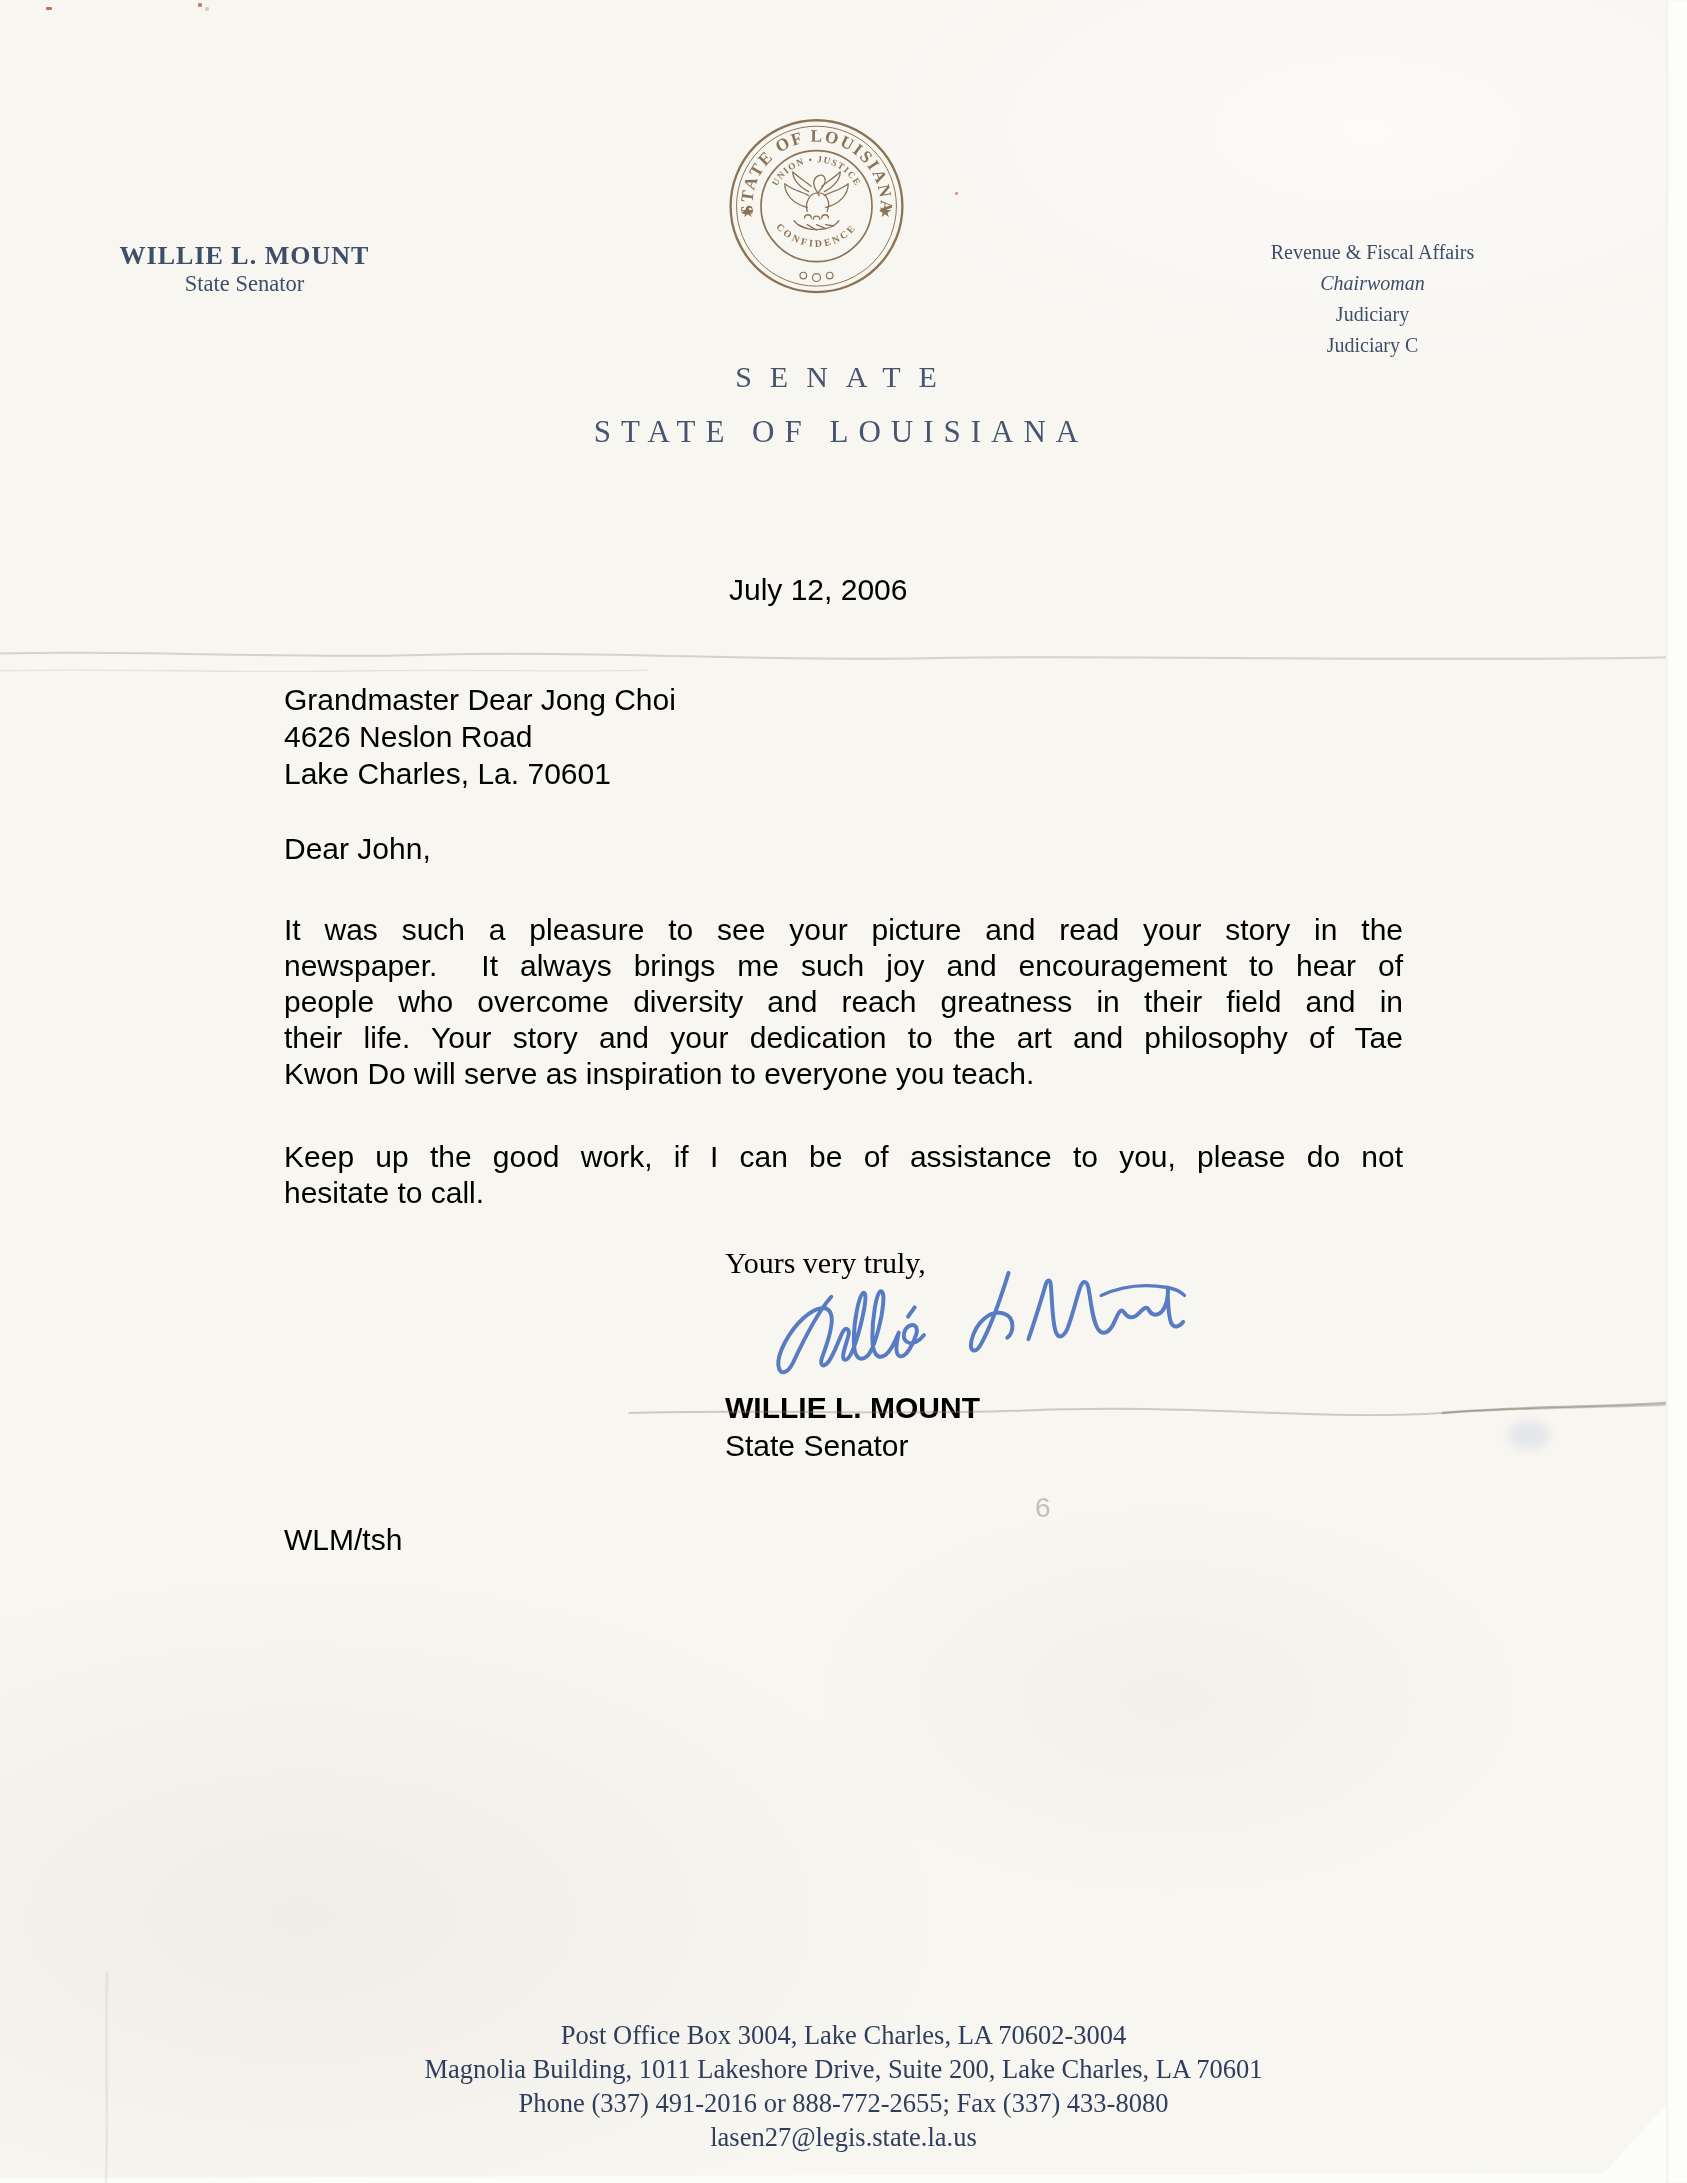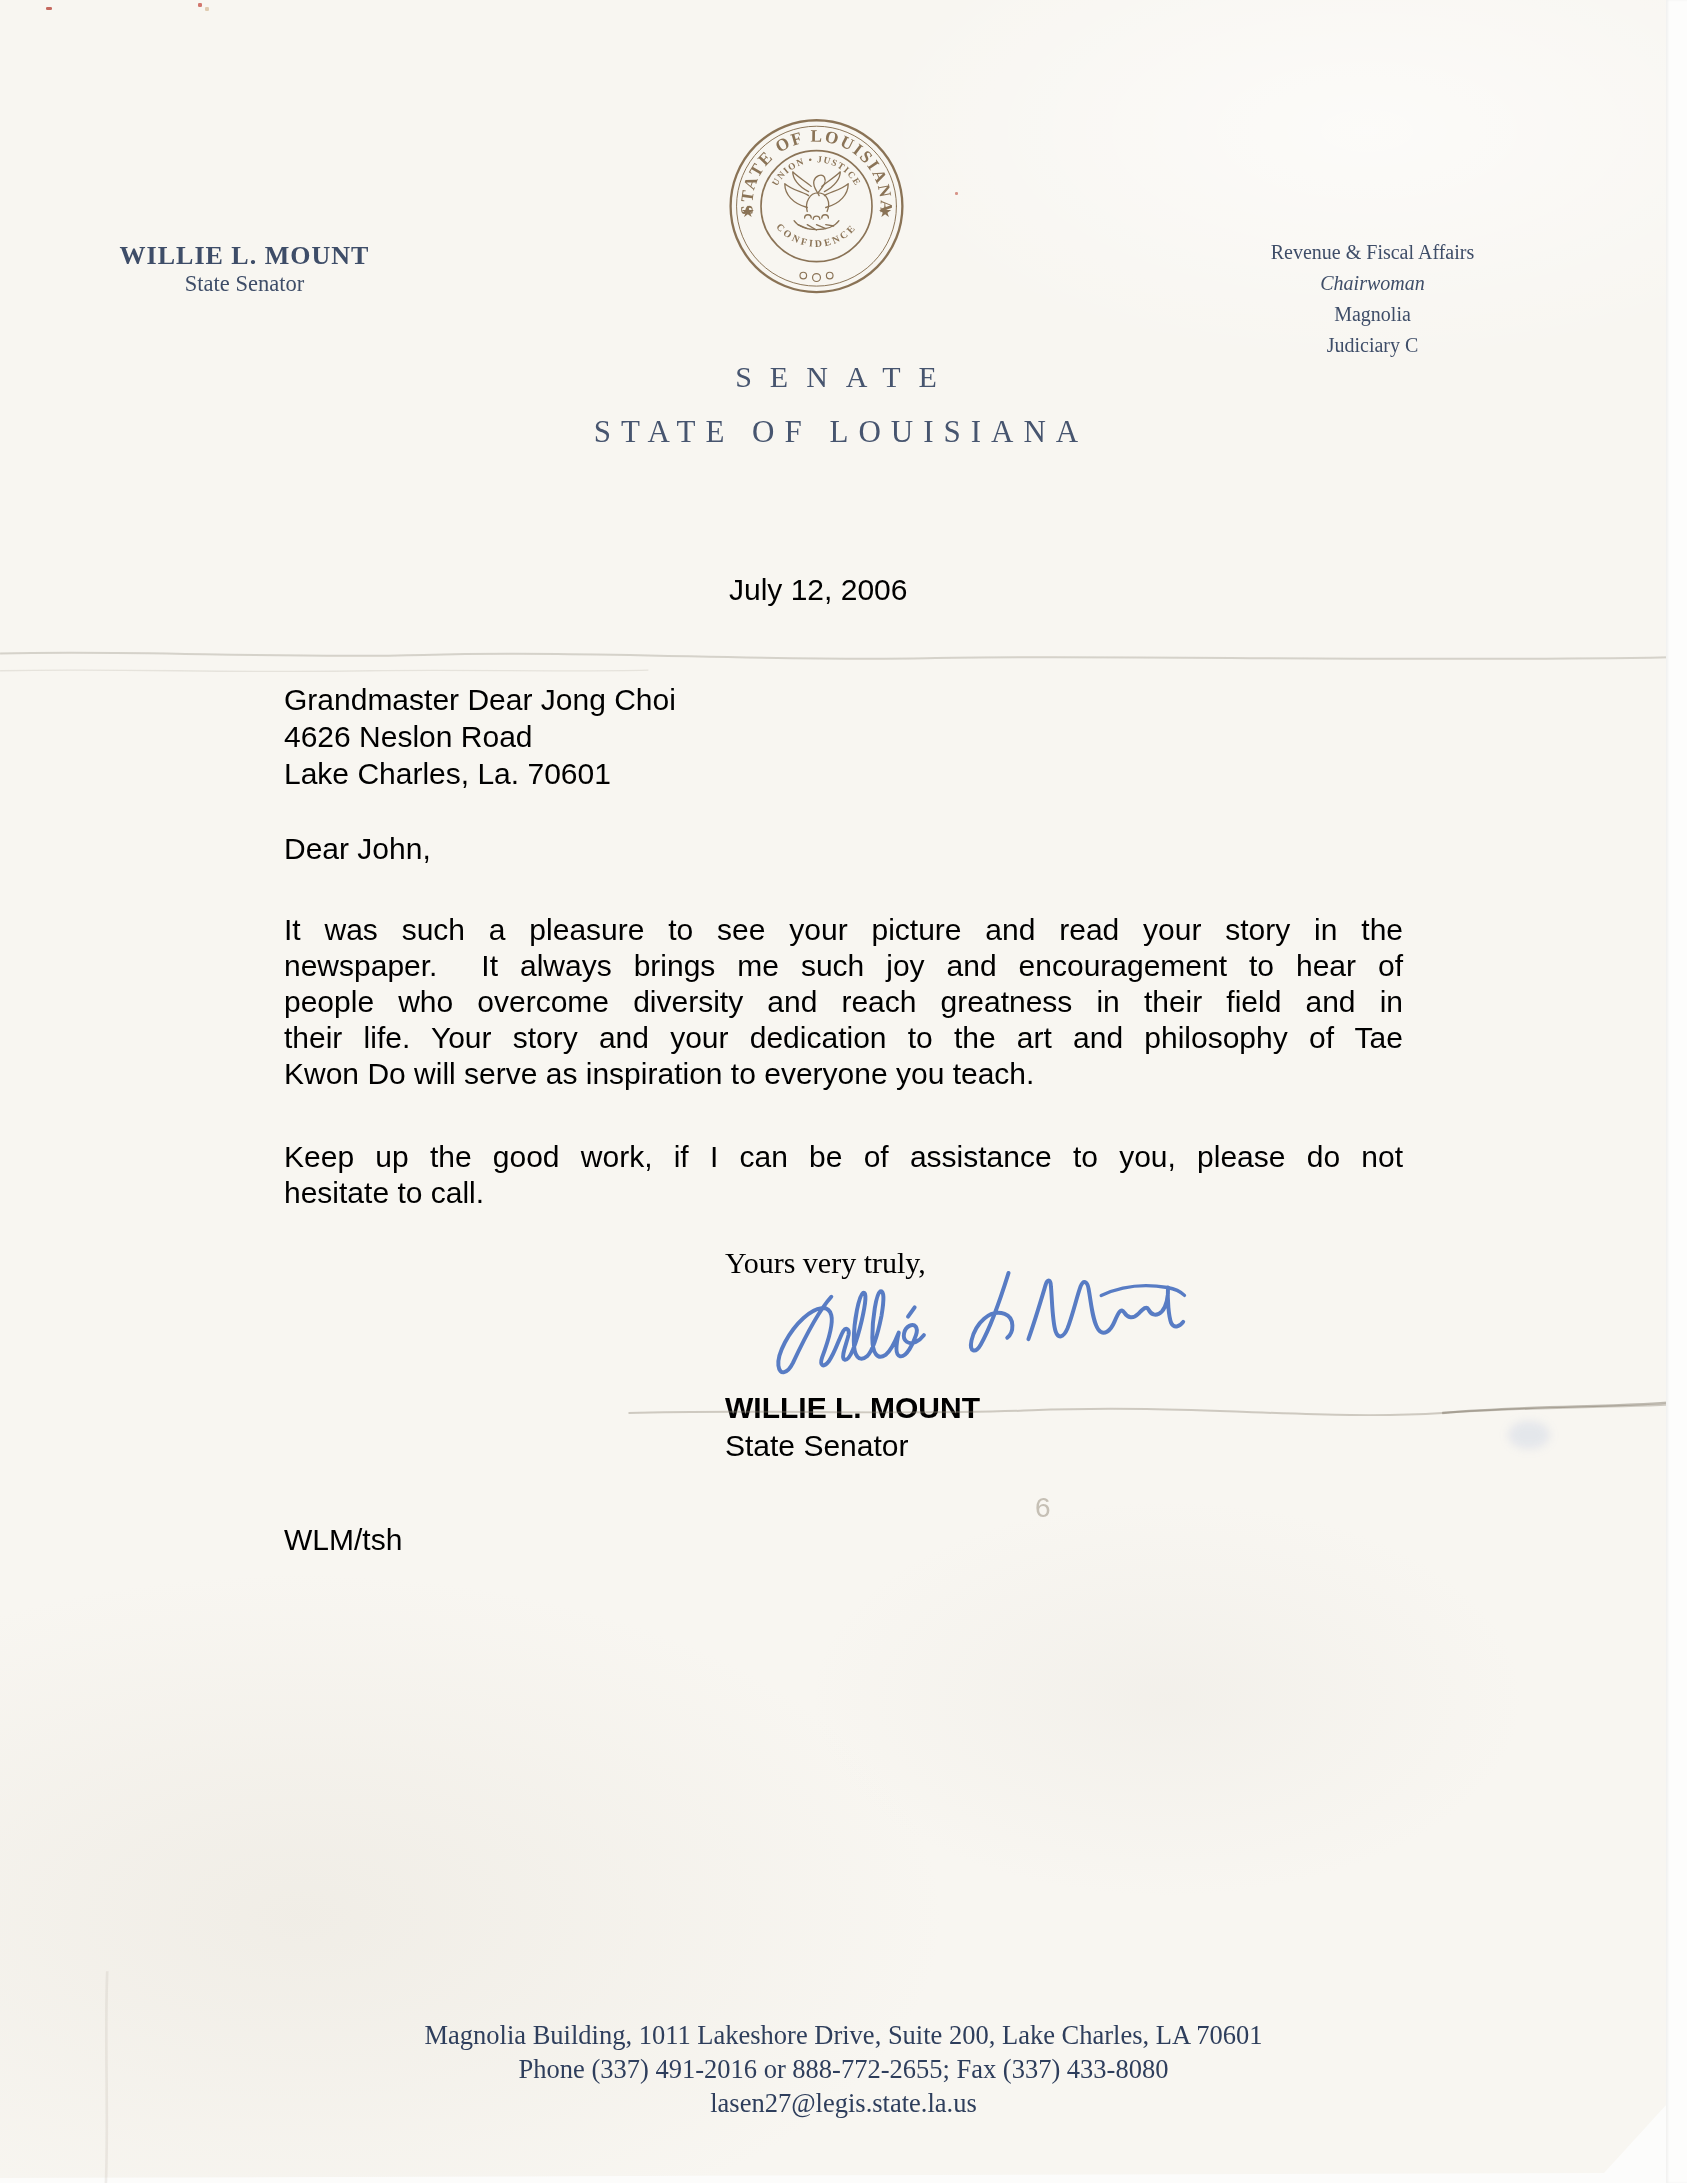--- a/index.html
+++ b/index.html
@@ -128,21 +128,21 @@
 </svg>
 
 <div class="chamber abs">
   <div class="line1">SENATE</div>
   <div class="line2">STATE OF LOUISIANA</div>
 </div>
 
 <div class="committees abs">
   <div>Revenue &amp; Fiscal Affairs</div>
   <div class="italic">Chairwoman</div>
-  <div>Magnolia</div>
+  <div>Judiciary</div>
   <div>Judiciary C</div>
 </div>
 
 <div class="typed date abs">July 12, 2006</div>
 
 <div class="typed recipient abs">
   <div>Grandmaster Dear Jong Choi</div>
   <div>4626 Neslon Road</div>
   <div>Lake Charles, La. 70601</div>
 </div>
@@ -187,20 +187,21 @@
 </svg>
 
 <div class="typed signer-name abs">WILLIE L. MOUNT</div>
 <div class="typed signer-title abs">State Senator</div>
 
 <div class="typed initials abs">WLM/tsh</div>
 
 <div class="stray abs">6</div>
 
 <div class="footer abs">
+  <div>Post Office Box 3004, Lake Charles, LA 70602-3004</div>
   <div>Magnolia Building, 1011 Lakeshore Drive, Suite 200, Lake Charles, LA 70601</div>
   <div>Phone (337) 491-2016 or 888-772-2655; Fax (337) 433-8080</div>
   <div>lasen27@legis.state.la.us</div>
 </div>
 
 <svg class="artifacts abs" viewBox="0 0 2550 3300">
   <path d="M0,988 C200,982 420,996 640,990 C900,983 1150,1000 1400,995 C1700,989 2100,1002 2550,993" fill="none" stroke="rgba(150,142,128,0.35)" stroke-width="3"></path>
   <path d="M0,1014 C180,1010 360,1018 560,1014 C700,1012 860,1016 980,1013" fill="none" stroke="rgba(150,142,128,0.18)" stroke-width="2"></path>
   <path d="M950,2136 C1150,2130 1350,2140 1560,2132 C1800,2122 2000,2148 2180,2136 C2320,2126 2450,2128 2550,2122" fill="none" stroke="rgba(138,128,112,0.38)" stroke-width="3"></path>
   <path d="M2180,2136 C2320,2124 2450,2128 2550,2118" fill="none" stroke="rgba(120,110,95,0.45)" stroke-width="3.5"></path>

